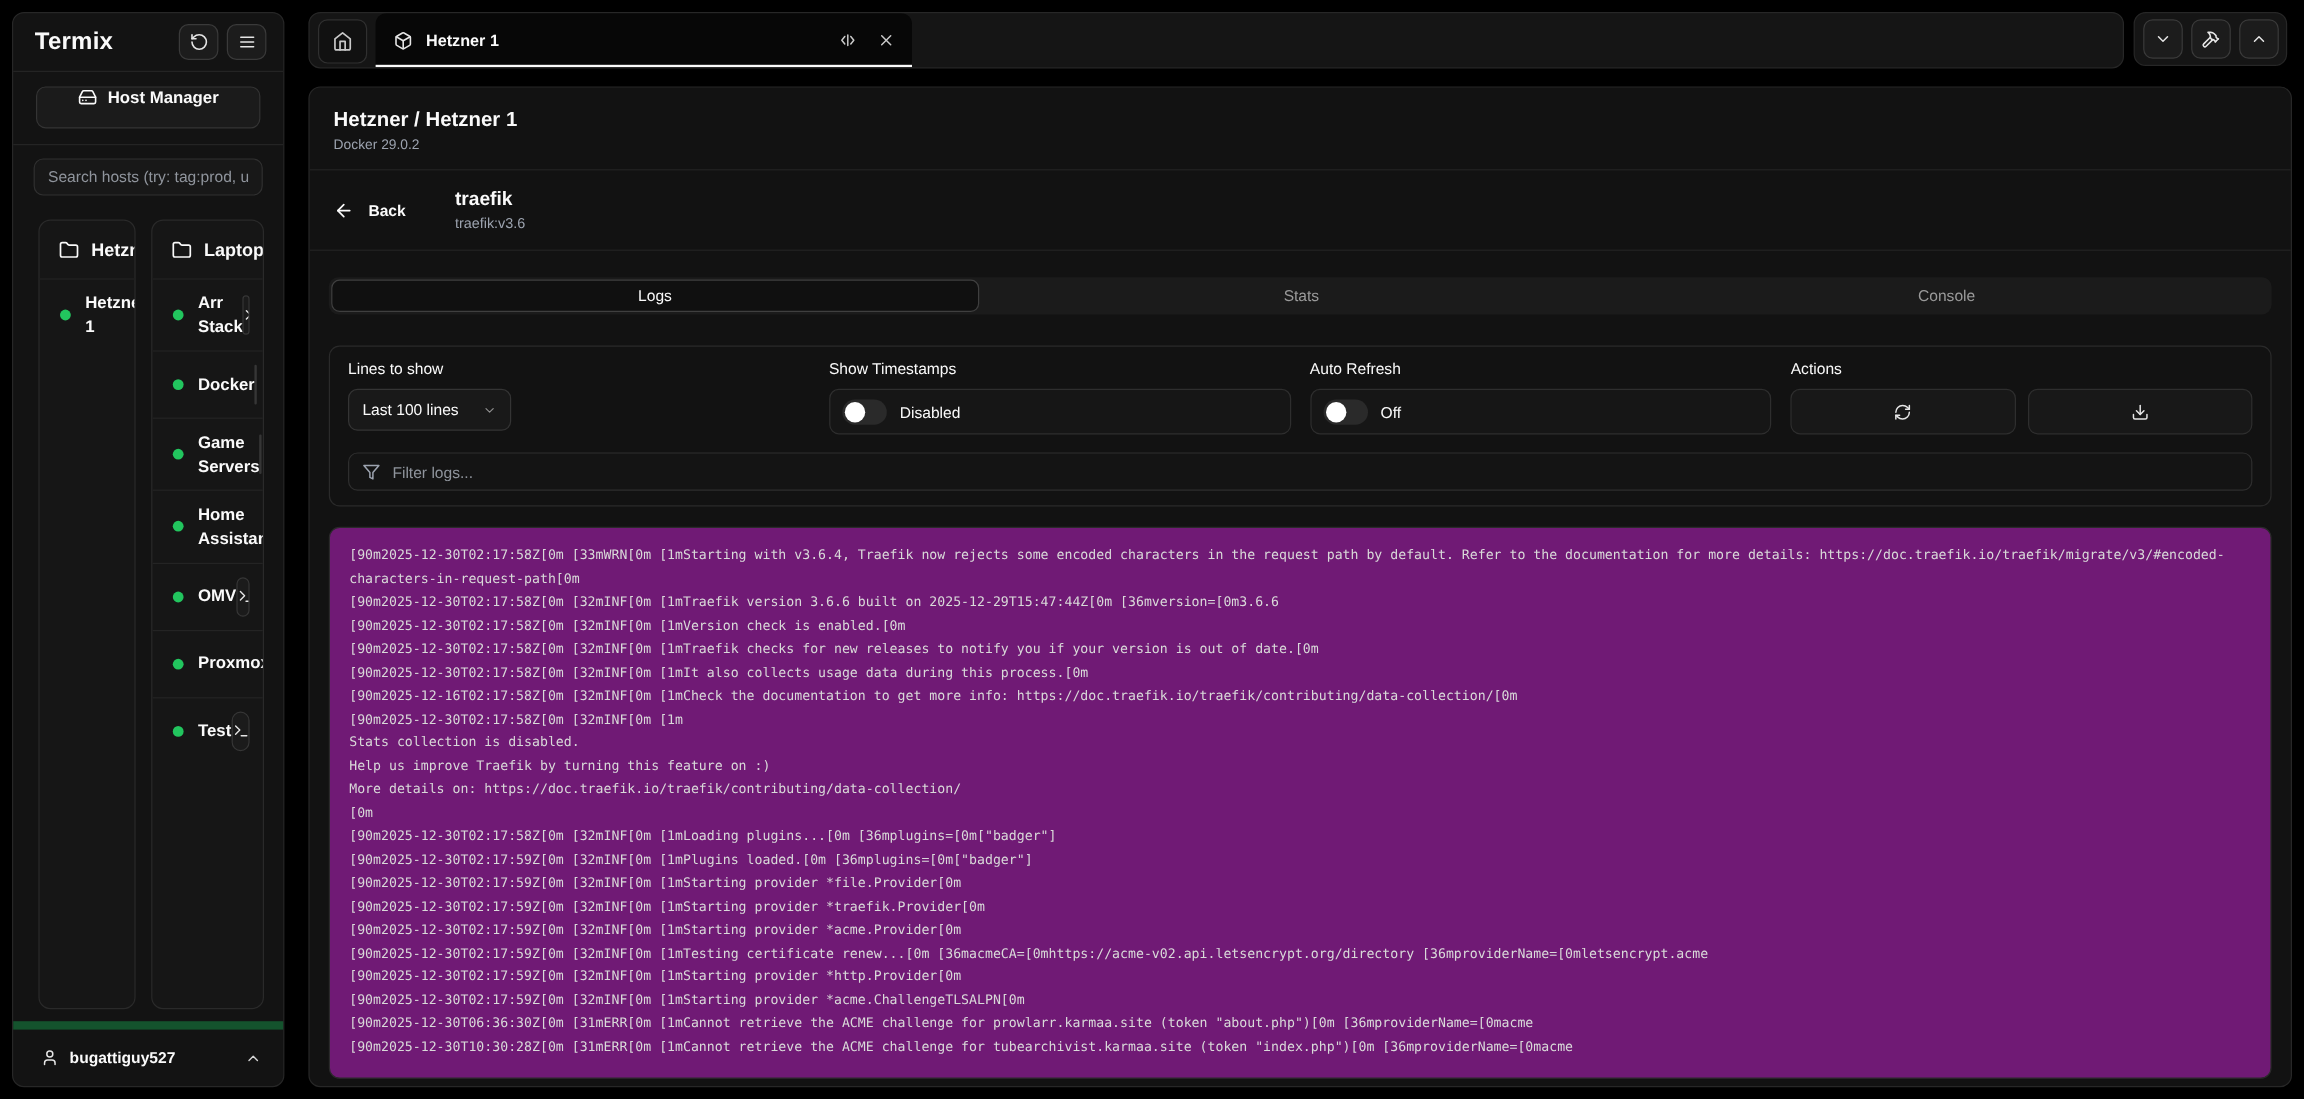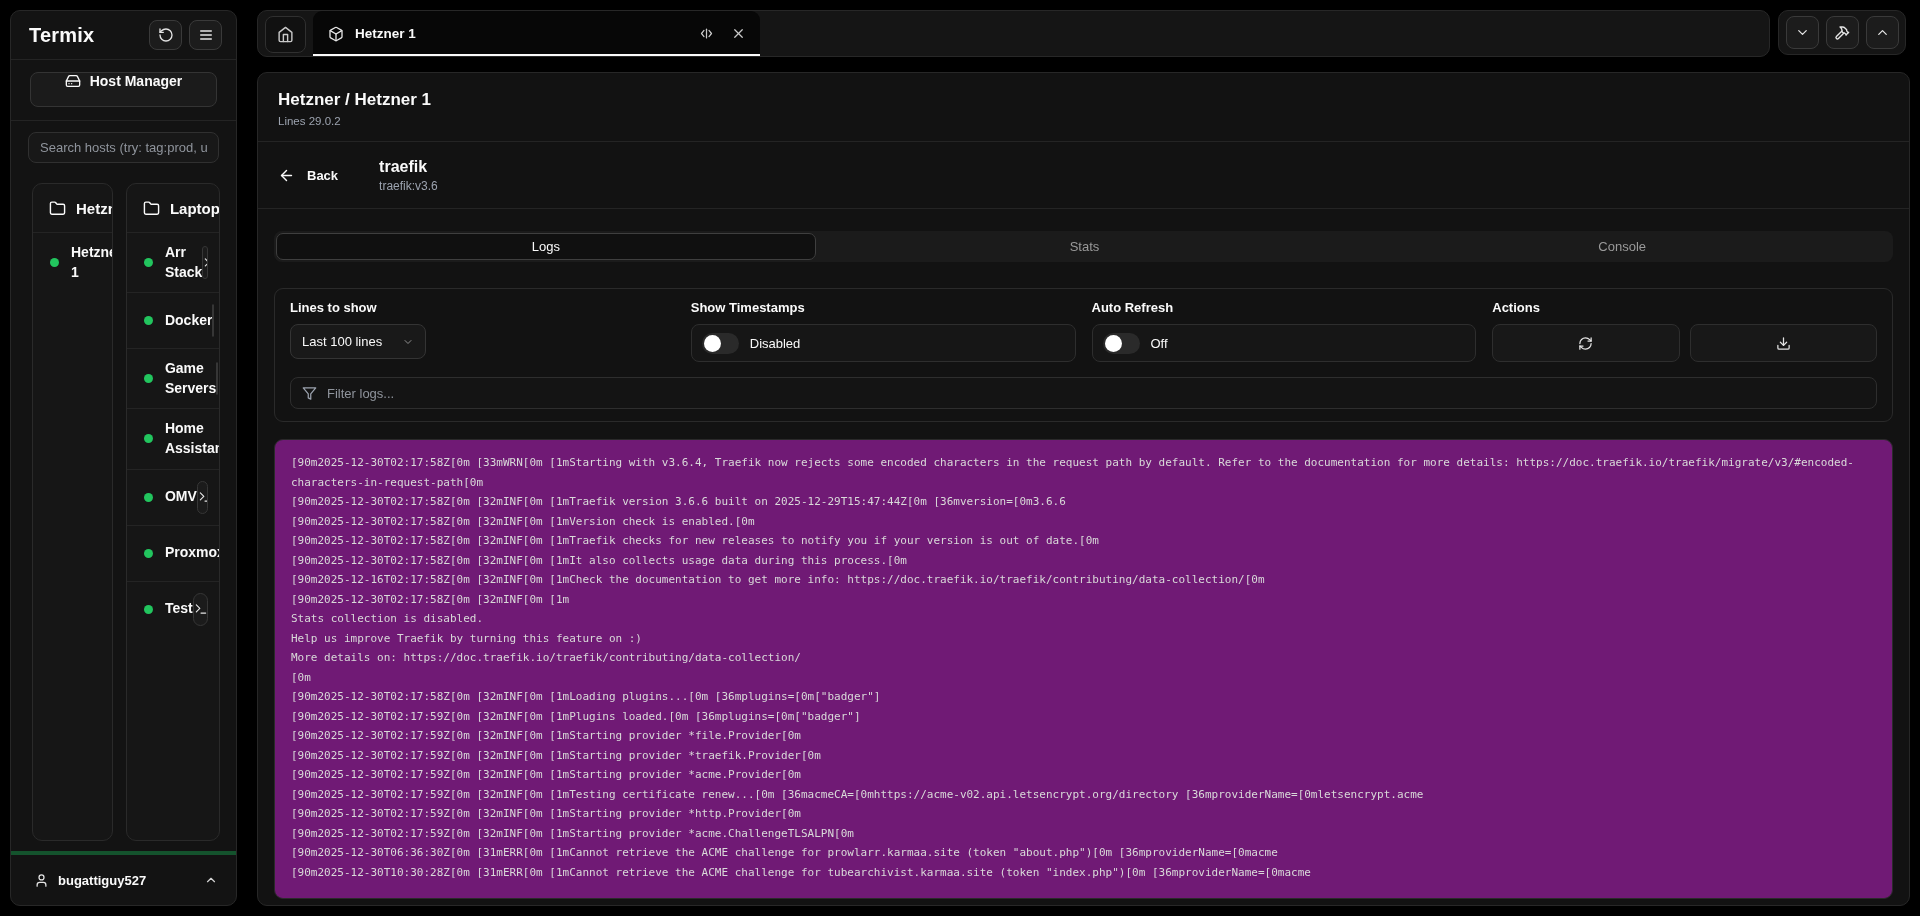--- a/index.html
+++ b/index.html
@@ -47,21 +47,21 @@
   .group-header { height:48px; display:flex; align-items:center; gap:10px; padding:0 11px 0 16px; }
   .group-name { font-size:15px; font-weight:700; }
   .group-chevron { width:32px; height:28px; margin-left:auto; }
   .host-row { border-top:1px solid #242424; min-height:56px; display:flex; align-items:center;
               padding:10px 11px 10px 17px; }
   .host-label { font-size:14px; font-weight:700; margin-left:12px; max-width:92px; line-height:1.4; }
   .host-actions { margin-left:auto; display:flex; background:#1b1b1b; border:1px solid #363636;
                   border-radius:8px; overflow:hidden; height:33px; }
   .host-actions .cell { width:30px; display:flex; align-items:center; justify-content:center; color:#e5e5e5; cursor:pointer; }
   .host-actions .cell + .cell { border-left:1px solid #363636; }
-  .sb-footer { flex:none; border-top:4px solid #14532d; height:54px; display:flex; align-items:center;
+  .sb-footer { flex:none; border-top:7px solid #14532d; height:54px; display:flex; align-items:center;
                gap:9px; padding:0 18px 0 23px; cursor:pointer; }
   .sb-footer .uname { font-size:13px; font-weight:600; }
   .sb-footer .chev { margin-left:auto; color:#d4d4d4; }
 
   
   .home-btn { width:41px; height:37px; margin:5px 0 0 7px; background:#111111;
               border:1px solid #303030; border-radius:8px; display:flex; align-items:center;
               justify-content:center; color:#c9c9c9; cursor:pointer; flex:none; }
   .tab { width:447px; margin-left:7px; background:#070707; border-radius:9px 9px 0 0;
          display:flex; align-items:center; padding:0 14px 0 15px; position:relative; cursor:pointer; flex:none; }
@@ -87,21 +87,21 @@
   .seg-strip { flex:none; margin:22px 16px 0; height:31px; background:#1b1b1b; border-radius:8px;
                display:flex; padding:2px; }
   .seg { flex:1; display:flex; align-items:center; justify-content:center; font-size:13px;
          color:#9a9a9a; border-radius:7px; cursor:pointer; }
   .seg.active { background:#101010; border:1px solid #3f3f3f; color:#fafafa; }
 
   
   .controls { flex:none; margin:26px 16px 0; border:1px solid #2a2a2a; border-radius:9px;
               padding:11px 15px 12px; }
   .ctl-grid { display:grid; grid-template-columns:repeat(4,1fr); gap:16px; }
-  .ctl-label { font-size:13px; font-weight:700; margin-bottom:9px; }
+  .ctl-label { font-size:13px; font-weight:400; margin-bottom:9px; }
   .select { width:136px; height:35px; background:#191919; border:1px solid #343434; border-radius:8px;
             display:flex; align-items:center; gap:9px; padding:0 11px; font-size:13px; cursor:pointer; }
   .select .chev { color:#8f8f8f; margin-left:auto; }
   .togglebox { height:38px; border:1px solid #2e2e2e; border-radius:8px; background:#161616;
                display:flex; align-items:center; gap:11px; padding:0 10px; }
   .switch { width:37px; height:21px; border-radius:11px; background:#2a2a2a; position:relative; flex:none; cursor:pointer; }
   .switch .knob { position:absolute; left:2px; top:2px; width:17px; height:17px; border-radius:50%; background:#fff; }
   .togglebox .tlabel { font-size:13px; }
   .actions-row { display:flex; gap:10px; }
   .action-btn { flex:1; height:38px; background:#181818; border:1px solid #2e2e2e; border-radius:8px;
@@ -421,21 +421,21 @@
       <svg width="15" height="15" viewBox="0 0 24 24" fill="none" stroke="currentColor" stroke-width="2" stroke-linecap="round" stroke-linejoin="round">
           <polyline points="6 15 12 9 18 15"></polyline>
         </svg>
     </span>
   </div>
 </div>
 
 <div class="main">
   <div class="main-header">
     <div class="main-title">Hetzner / Hetzner 1</div>
-    <div class="main-sub muted">Lines 29.0.2</div>
+    <div class="main-sub muted">Docker 29.0.2</div>
   </div>
 
   <div class="ctr-header">
     <button class="back-btn">
       <span>
         <svg width="17" height="17" viewBox="0 0 24 24" fill="none" stroke="currentColor" stroke-width="2" stroke-linecap="round" stroke-linejoin="round">
             <line x1="19" y1="12" x2="5" y2="12"></line>
             <polyline points="12 19 5 12 12 5"></polyline>
           </svg>
       </span>

